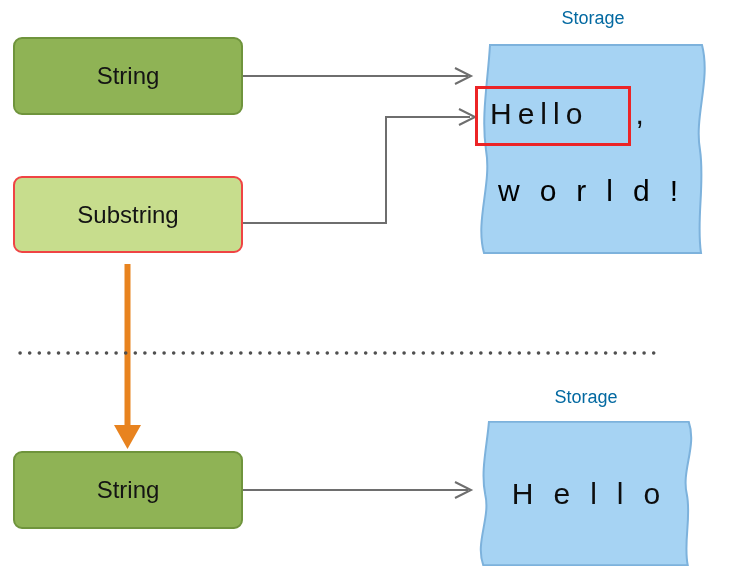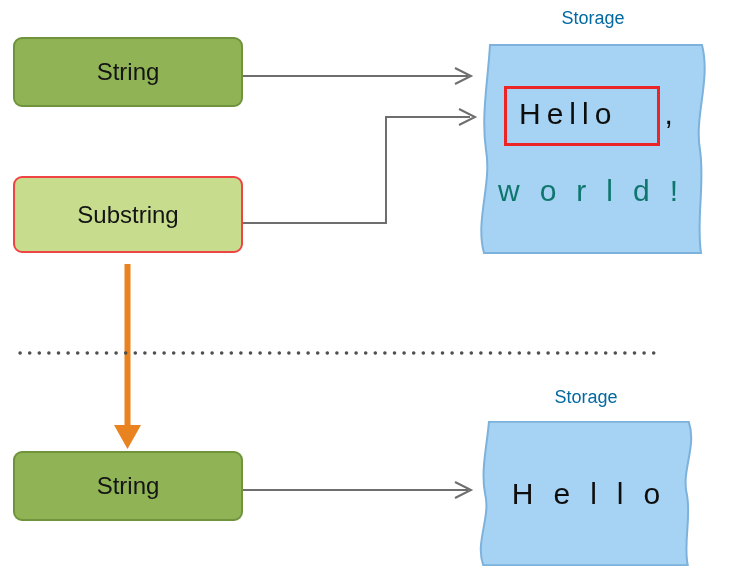--- a/index.html
+++ b/index.html
@@ -9,21 +9,21 @@
     height: 578px;
     background: #ffffff;
     font-family: "Liberation Sans", sans-serif;
     overflow: hidden;
   }
   
   .gbox {
     position: absolute;
     left: 13px;
     width: 230px;
-    height: 70px;
+    height: 78px;
     border-radius: 9px;
     box-sizing: border-box;
     display: flex;
     align-items: center;
     justify-content: center;
     font-size: 24px;
     color: #141414;
   }
   .gbox.string { background: #8fb355; border: 2px solid #6f943c; }
   #string-top-box { top: 37px; }
@@ -47,42 +47,42 @@
   #storage-title-bottom { left: 472px; width: 228px; top: 387px; }
 
   
   .storage { position: absolute; }
   #storage-top { left: 472px; top: 44px; width: 242px; height: 210px; }
   #storage-bottom { left: 472px; top: 421px; width: 228px; height: 145px; }
   .storage svg.shape { position: absolute; left: 0; top: 0; width: 100%; height: 100%; }
 
   .s-line1 {
     position: absolute;
-    left: 32px;
+    left: 3px;
     top: 42px;
     font-size: 30px;
     letter-spacing: 6px;
     color: #0d0d0d;
     white-space: nowrap;
     line-height: 34px;
   }
   .boxed {
     display: inline-block;
     border: 3px solid #ec2426;
     padding: 8px 40px 12px 12px;
     line-height: 34px;
   }
   .comma { margin-left: 4px; }
   .s-line2 {
     position: absolute;
     left: 26px;
     top: 130px;
     font-size: 30px;
     letter-spacing: 20px;
-    color: #0f766e;
+    color: #000000;
     white-space: nowrap;
     line-height: 34px;
   }
   .s-bottom-text {
     position: absolute;
     left: 0; right: 0; top: 0; bottom: 0;
     display: flex;
     align-items: center;
     justify-content: center;
     font-size: 30px;

